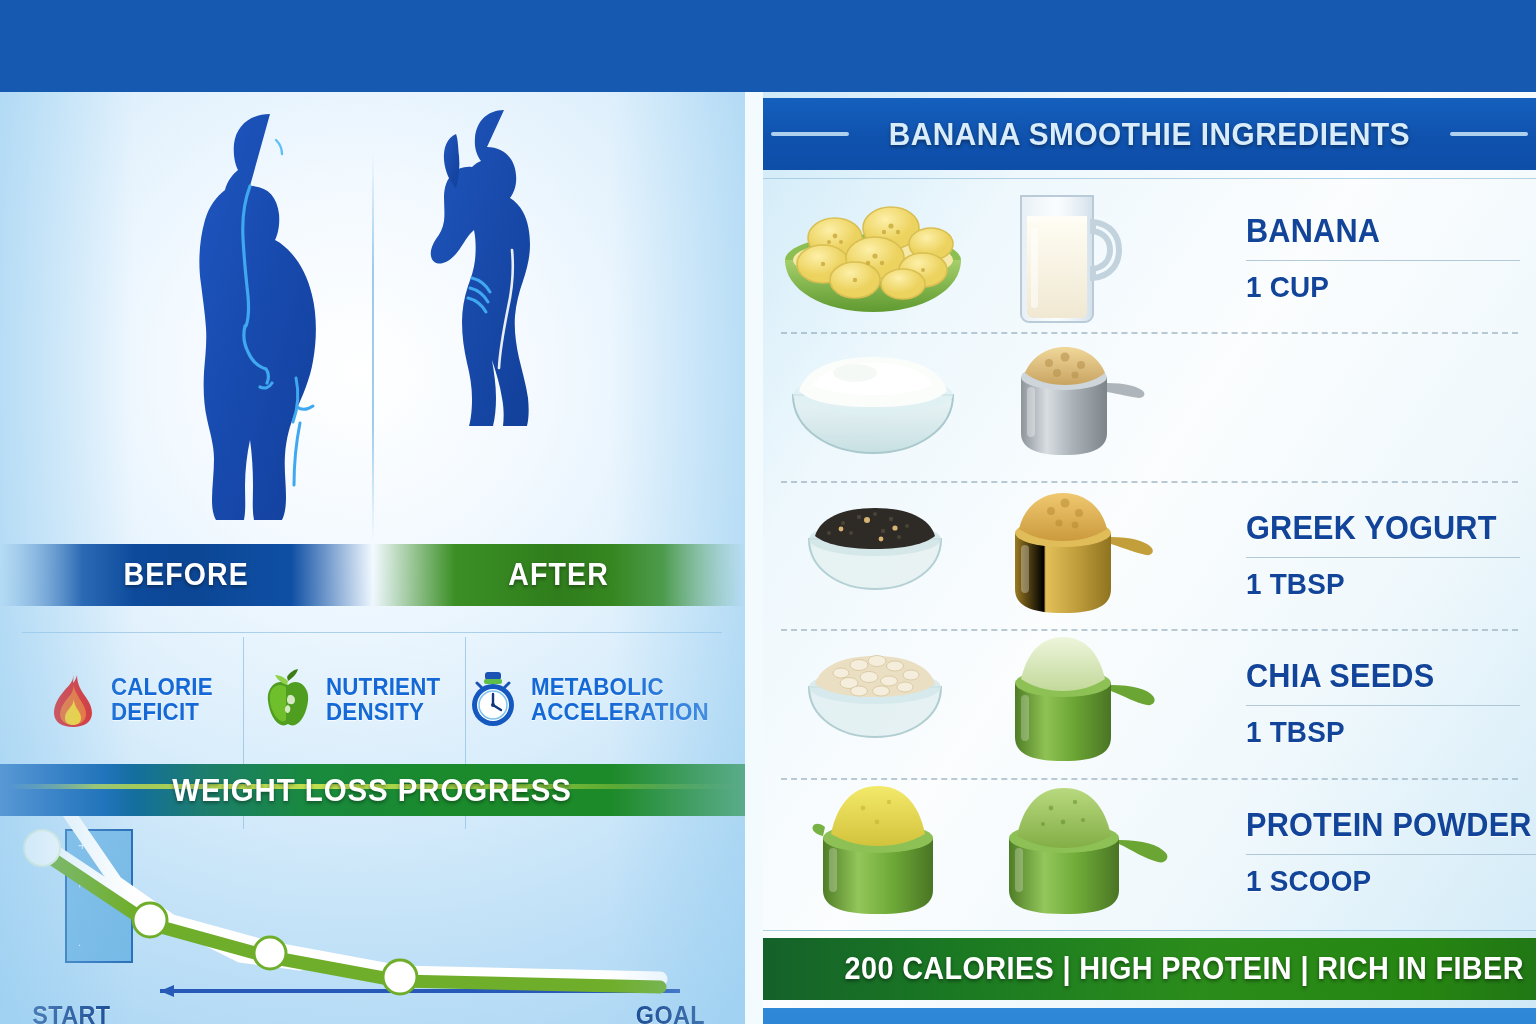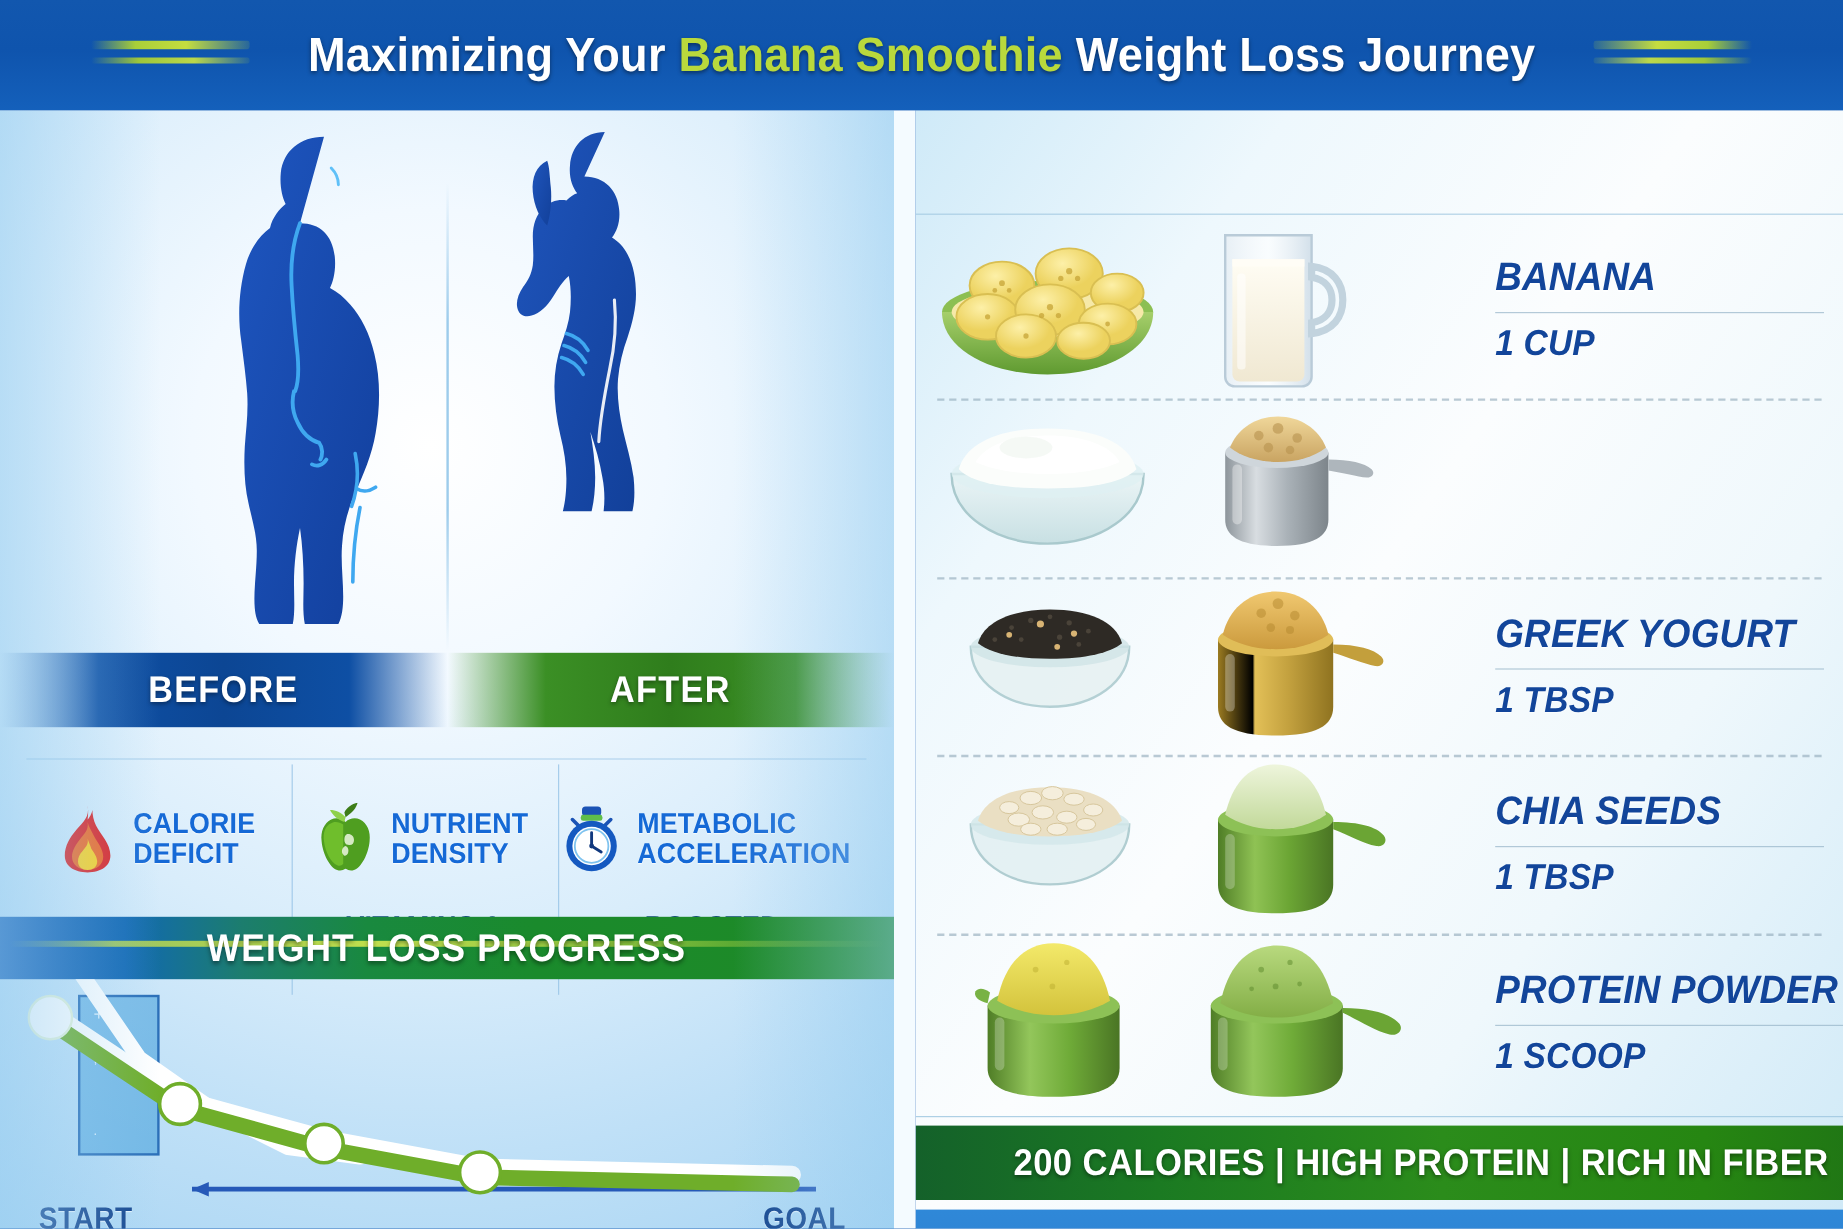--- a/index.html
+++ b/index.html
@@ -135,21 +135,21 @@
   .ing-list{position:absolute;left:0;top:92px;width:773px;height:742px;}
   .ing-row{
     position:relative;height:148.4px;display:flex;align-items:center;
   }
   .ing-row + .ing-row::before{
     content:"";position:absolute;left:18px;right:18px;top:0;height:0;
     border-top:2px dashed rgba(145,170,185,.62);
   }
   .ing-imgs{width:475px;height:148px;position:relative;flex:none;}
   .ing-imgs svg{position:absolute;top:0;left:0;}
-  .ing-text{flex:1;padding-left:8px;padding-right:16px;font-style:italic;}
+  .ing-text{flex:1;padding-left:8px;padding-right:16px;}
   .ing-name{
     font-size:33px;font-weight:bold;color:#12459a;letter-spacing:.2px;
     transform:scaleX(.93);transform-origin:left center;white-space:nowrap;
     text-shadow:0 1px 1px rgba(255,255,255,.85);
   }
   .ing-rule{height:1px;background:rgba(150,180,200,.7);margin:10px 0 9px 0;}
   .ing-amt{
     font-size:30px;font-weight:bold;color:#12459a;letter-spacing:.2px;
     transform:scaleX(.93);transform-origin:left center;white-space:nowrap;
     text-shadow:0 1px 1px rgba(255,255,255,.85);
@@ -168,31 +168,20 @@
   .right-bottom-strip{
     position:absolute;left:0;top:916px;width:773px;height:16px;
     background:linear-gradient(180deg,#2f88d8 0%,#2f86d6 100%);
   }
 </style>
 </head>
 <body>
 
 <div class="page">
 
-  <div class="titlebar">
-    <div class="title-rule">
-        <i class="a"></i>
-        <i class="b"></i>
-      </div>
-    <div class="title-text"><span>Maximizing Your </span><span class="hl">Banana Smoothie</span><span> Weight Loss Journey</span></div>
-    <div class="title-rule right">
-        <i class="a"></i>
-        <i class="b"></i>
-      </div>
-  </div>
 
   <div class="left-panel">
 
     <div class="silhouettes">
       <div class="mid-divider"></div>
 
       <svg class="sil before" viewBox="0 0 230 440">
         <defs>
           <linearGradient id="gBefore" x1="0" y1="0" x2="1" y2="1">
             <stop offset="0" stop-color="#1e56c0"></stop>
@@ -352,20 +341,25 @@
     </div>
     <div class="chart-label start">START</div>
     <div class="chart-label goal">GOAL</div>
 
   </div>
 
   <div class="gap"></div>
 
   <div class="right-panel">
 
+    <div class="ing-header">
+      <div class="dash"></div>
+      <span>BANANA SMOOTHIE INGREDIENTS</span>
+      <div class="dash"></div>
+    </div>
     <div class="ing-topline"></div>
 
     <div class="ing-list">
 
       <div class="ing-row">
         <div class="ing-imgs">
           <svg width="475" height="148" viewBox="0 0 475 148">
             <defs>
               <linearGradient id="bowlG" x1="0" y1="0" x2="0" y2="1">
                 <stop offset="0" stop-color="#a6cf6b"></stop>

